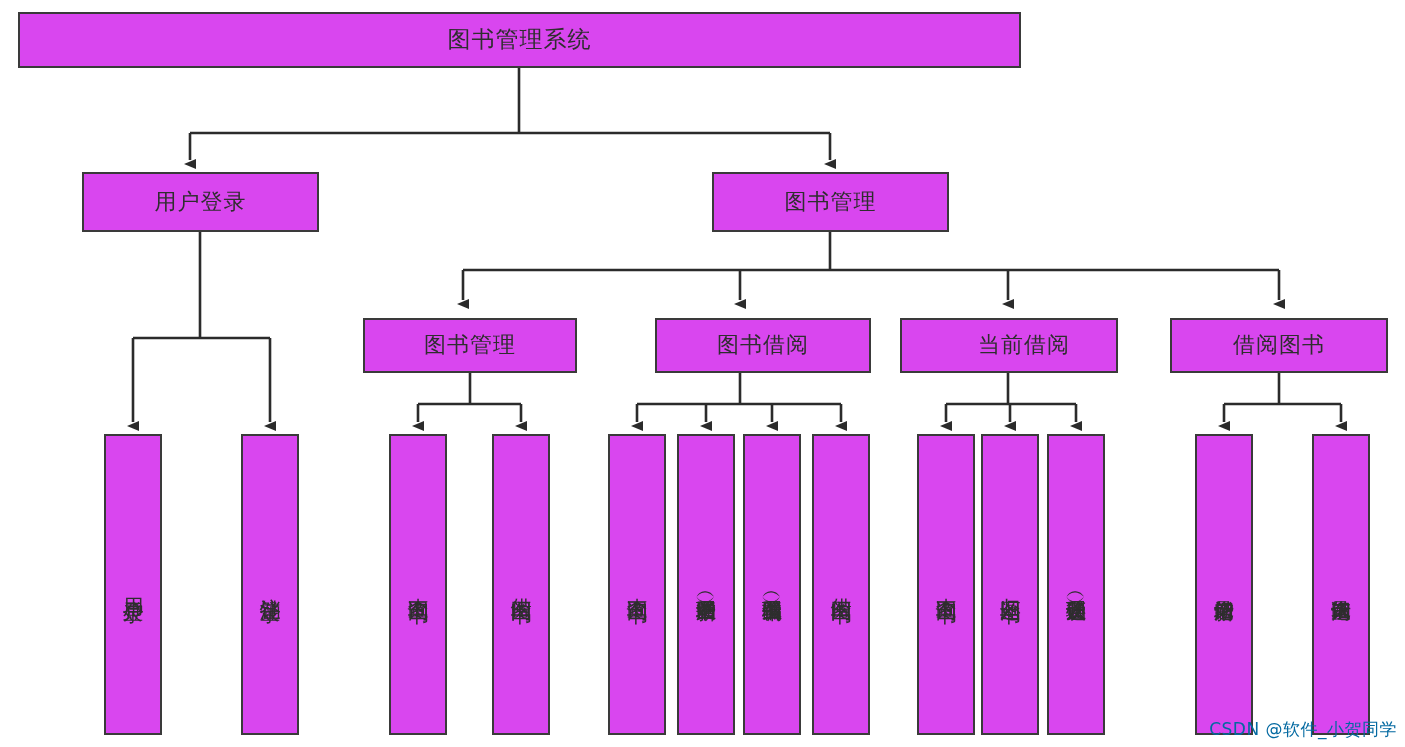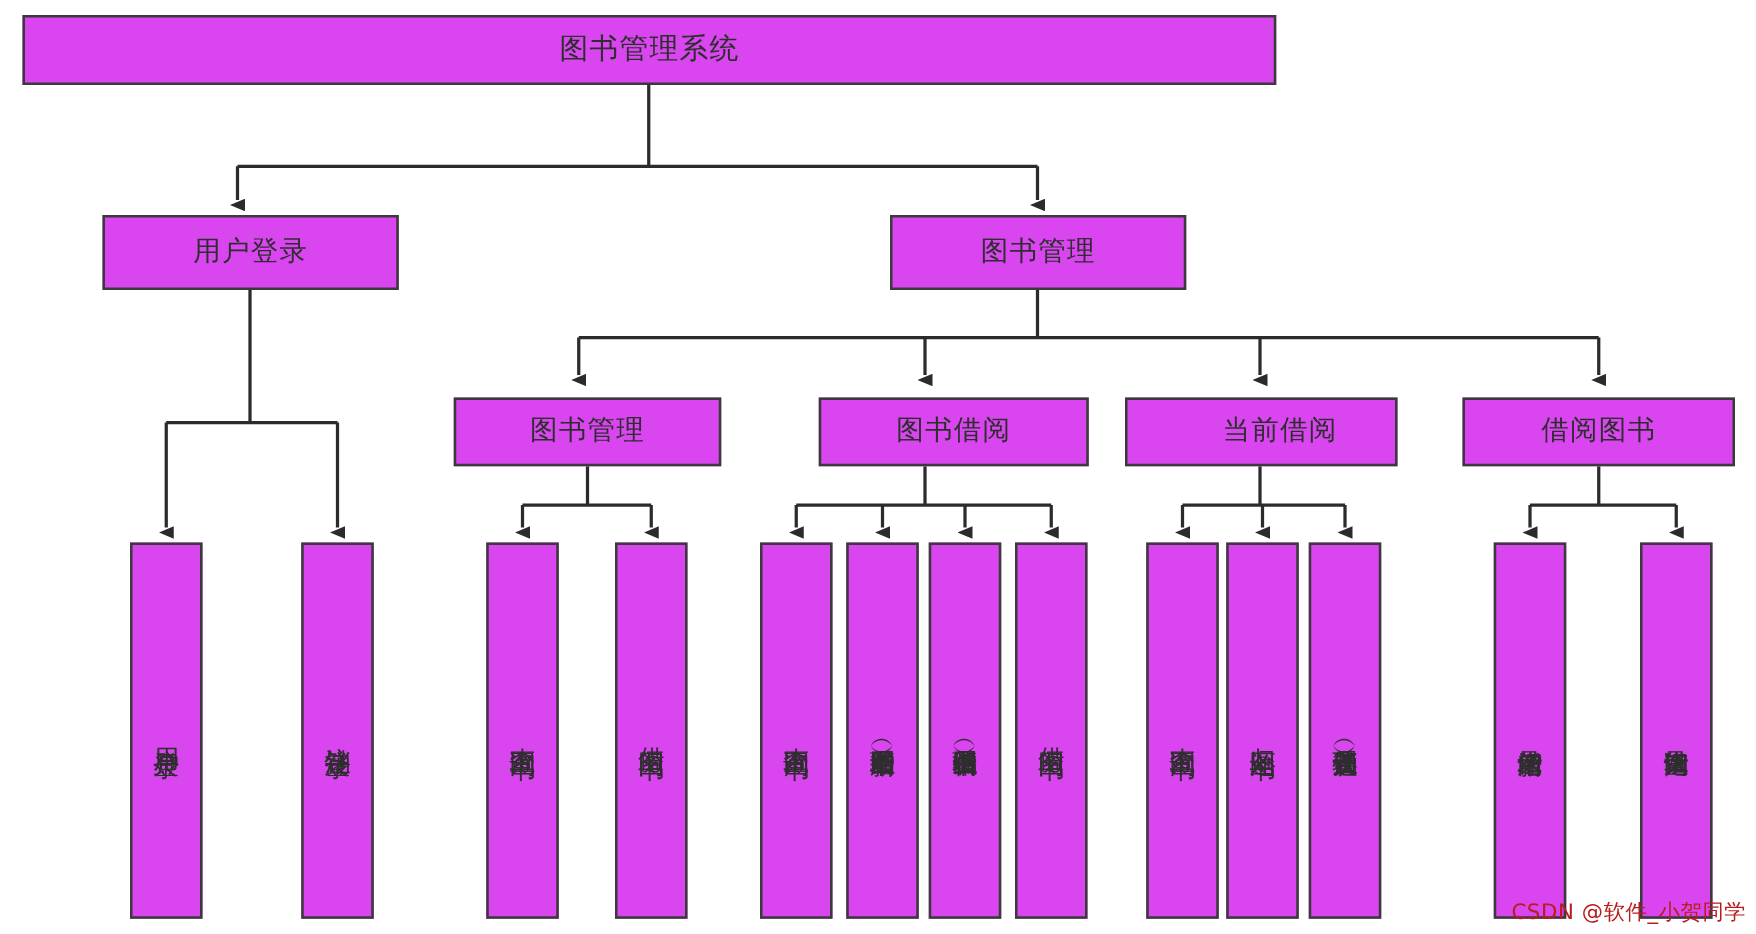--- a/index.html
+++ b/index.html
@@ -59,21 +59,21 @@
     max-height: 100%;
   }
   #title-node {
     font-size: 23px;
   }
   #watermark {
     position: absolute;
     right: 8px;
     bottom: 6px;
     font-size: 17px;
-    color: #b91c1c;
+    color: #0369a1;
     letter-spacing: 0.5px;
     white-space: nowrap;
   }
 </style>
 </head>
 <body>
 
 <div id="diagram-root">
 
   <svg id="connector-layer" viewBox="0 0 1405 747" width="1405" height="747" xmlns="http://www.w3.org/2000/svg">

